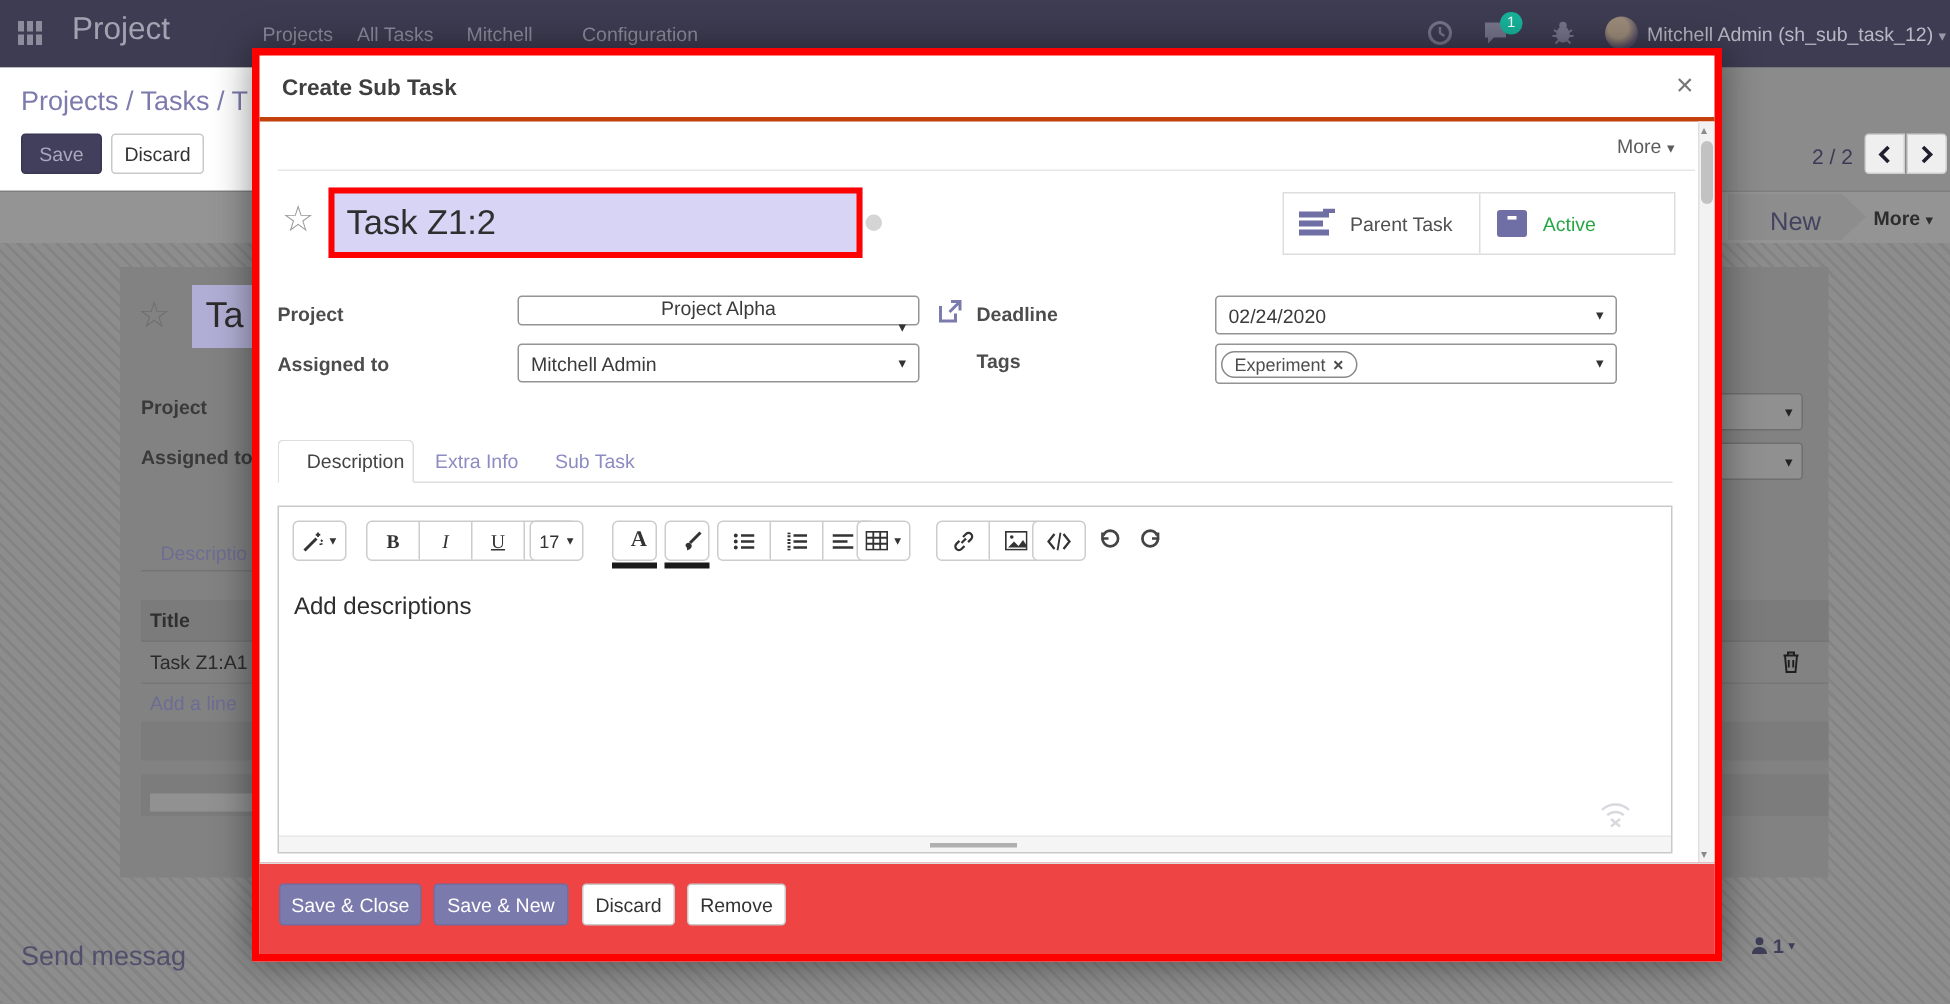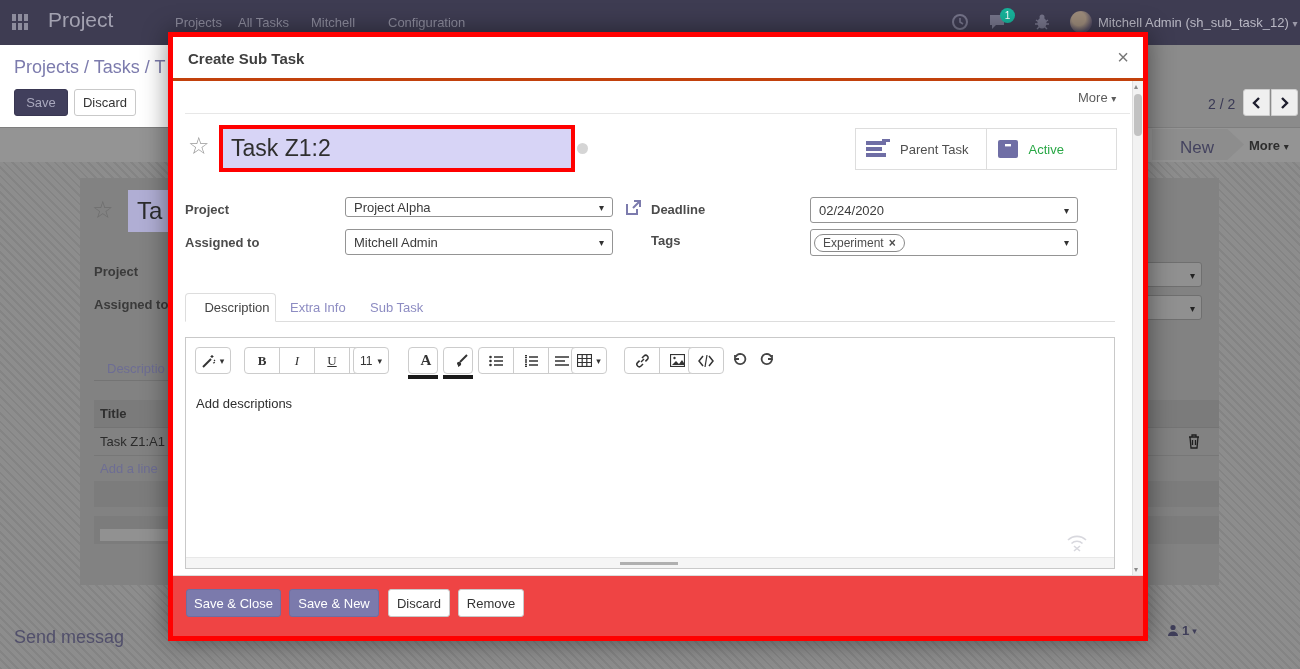--- a/index.html
+++ b/index.html
@@ -191,21 +191,21 @@
       <div style="flex:1;display:flex;align-items:center;gap:10px;padding-left:10px;cursor:pointer;">
         <svg width="22" height="22" viewBox="0 0 22 22">
             <rect x="1" y="2" width="20" height="18" rx="2" fill="#6f6ea5"></rect>
             <rect x="8" y="6" width="6" height="2.4" fill="#fff"></rect>
           </svg>
         <span style="font-size:13px;color:#28a745;">Active</span>
       </div>
     </div>
 
     <div class="abs mlabel nw" style="left:12px;top:165px;">Project</div>
-    <div class="abs select" style="left:172px;top:160px;width:268px;height:20px;">
+    <div class="abs select" style="left:172px;top:160px;width:268px;height:20px;flex-direction:column;">
       <span>Project Alpha</span>
       <span class="caret">▾</span>
     </div>
 
     <div class="abs mlabel nw" style="left:12px;top:198px;">Assigned to</div>
     <div class="abs select" style="left:172px;top:192px;width:268px;height:26px;">
       <span>Mitchell Admin</span>
       <span class="caret">▾</span>
     </div>
 
@@ -254,21 +254,21 @@
         <span class="tbbtn" style="text-decoration:underline;font-family:'Liberation Serif',serif;">U</span>
         <span class="tbbtn">
           <svg width="15" height="13" viewBox="0 0 15 13">
               <path d="M4 11L1 8l6-7 5 4-5 6H4z" fill="none" stroke="#333" stroke-width="1.4"></path>
               <path d="M2 12.5h11" stroke="#333" stroke-width="1.4"></path>
             </svg>
         </span>
       </div>
       <div class="abs tbgroup" style="left:167px;top:9px;">
         <span class="tbbtn" style="font-size:12px;">
-          <span>11</span>
+          <span>17</span>
           <span style="font-size:9px;margin-left:5px;">▾</span>
         </span>
       </div>
       <div class="abs tbgroup" style="left:222px;top:9px;width:30px;">
         <span class="tbbtn" style="width:28px;font-weight:bold;font-size:15px;font-family:'Liberation Serif',serif;">A</span>
       </div>
       <div class="abs" style="left:222px;top:37px;width:30px;height:4px;background:#1a1a1a;"></div>
       <div class="abs tbgroup" style="left:257px;top:9px;width:30px;">
         <span class="tbbtn" style="width:28px;">
           <svg width="14" height="14" viewBox="0 0 14 14">
@@ -340,21 +340,21 @@
             <path d="M3 7a5.2 5.2 0 105.2-5.2A5.3 5.3 0 003.6 5" fill="none" stroke="#444" stroke-width="1.8"></path>
           </svg>
       </span>
       <span class="abs" style="left:574px;top:14px;cursor:pointer;">
         <svg width="15" height="15" viewBox="0 0 15 15">
             <path d="M12 3v4H8" fill="none" stroke="#444" stroke-width="1.8"></path>
             <path d="M12 7A5.2 5.2 0 116.8 1.8 5.3 5.3 0 0111.4 5" fill="none" stroke="#444" stroke-width="1.8"></path>
           </svg>
       </span>
 
-      <div class="abs nw" style="left:10px;top:58px;font-size:13px;color:#2e2e2e;">Add descriptions</div>
+      <div class="abs nw" style="left:10px;top:58px;font-size:16px;color:#2e2e2e;">Add descriptions</div>
 
       <div class="abs" style="right:26px;bottom:16px;">
         <svg width="22" height="18" viewBox="0 0 22 18">
             <path d="M2 6a13 13 0 0118 0M5.5 9.5a8 8 0 0111 0" fill="none" stroke="#d8d8de" stroke-width="1.6"></path>
             <path d="M8 12l6 5M14 12l-6 5" stroke="#d8d8de" stroke-width="1.6"></path>
           </svg>
       </div>
 
       <div class="abs" style="left:0;bottom:0;width:928px;height:11px;background:#f5f5f5;border-top:1px solid #e8e8e8;">
         <div class="abs" style="left:434px;top:4px;width:58px;height:3px;background:#b0b0b0;"></div>

